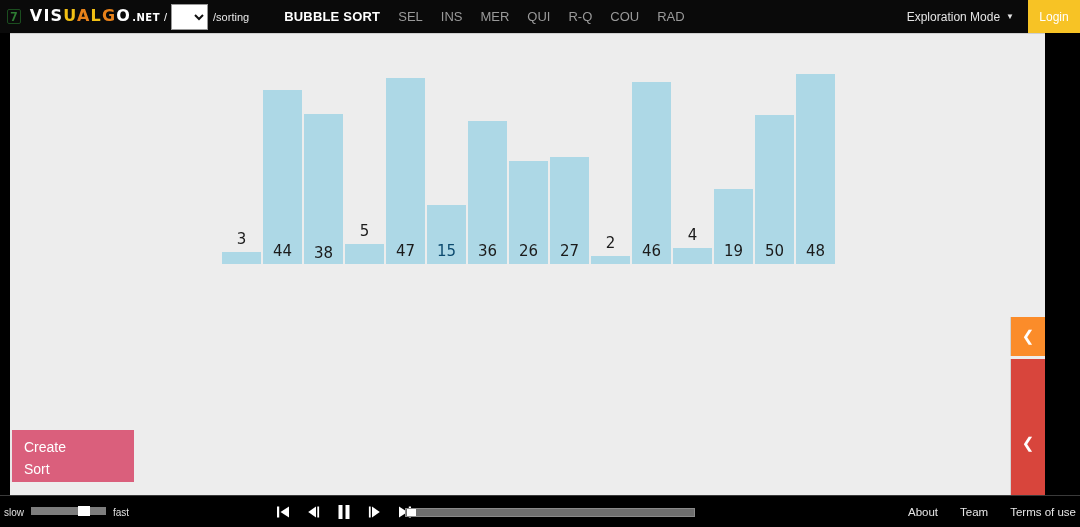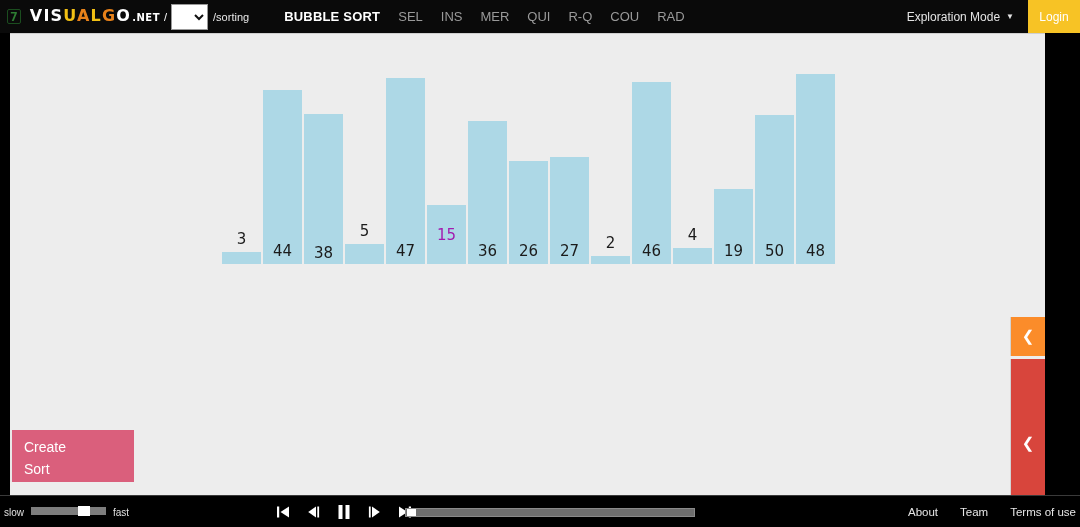--- a/index.html
+++ b/index.html
@@ -355,21 +355,21 @@
       <div class="bar-cell" style="height: 198px;">
         <div class="bar-rect" style="height: 20px; background: rgb(173, 216, 230);"></div>
         <div class="bar-label" style="color: rgb(27, 27, 27); bottom: 24px;">5</div>
       </div>
       <div class="bar-cell" style="height: 198px;">
         <div class="bar-rect" style="height: 186px; background: rgb(173, 216, 230);"></div>
         <div class="bar-label" style="color: rgb(27, 27, 27); bottom: 4px;">47</div>
       </div>
       <div class="bar-cell" style="height: 198px;">
         <div class="bar-rect" style="height: 59px; background: rgb(173, 216, 230);"></div>
-        <div class="bar-label" style="color: #a21caf; bottom: 20px;">15</div>
+        <div class="bar-label" style="color: #0c4a6e; bottom: 4px;">15</div>
       </div>
       <div class="bar-cell" style="height: 198px;">
         <div class="bar-rect" style="height: 143px; background: rgb(173, 216, 230);"></div>
         <div class="bar-label" style="color: rgb(27, 27, 27); bottom: 4px;">36</div>
       </div>
       <div class="bar-cell" style="height: 198px;">
         <div class="bar-rect" style="height: 103px; background: rgb(173, 216, 230);"></div>
         <div class="bar-label" style="color: rgb(27, 27, 27); bottom: 4px;">26</div>
       </div>
       <div class="bar-cell" style="height: 198px;">

